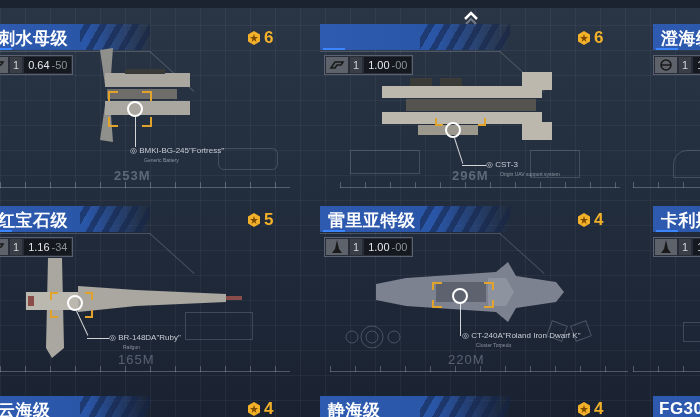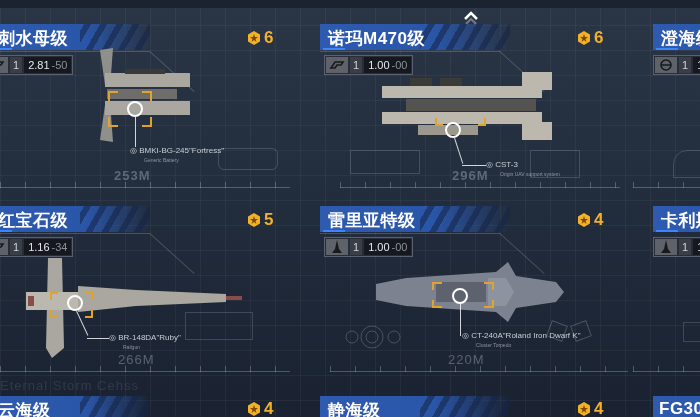--- a/index.html
+++ b/index.html
@@ -129,21 +129,21 @@
   <div class="diag-line"></div>
   <div class="diag-line2" style="left:160px;"></div>
   <div class="stats" style="left:-6px;">
     <div class="typebox">
       <svg width="16" height="12" viewBox="0 0 16 12">
           <path d="M2 9 L6 3 L14 3 L12 6 L8 6 L6 9 Z" fill="none" stroke="#1a1a1a" stroke-width="1.6"></path>
         </svg>
     </div>
     <div class="lvl">1</div>
     <div class="val">
-      <span>2.81</span>
+      <span>0.64</span>
       <span class="sub">-50</span>
     </div>
   </div>
   <div class="badge" style="left:256px;">
     <svg width="16" height="16" viewBox="0 0 16 16">
       <polygon points="8,1 14,4.5 14,11.5 8,15 2,11.5 2,4.5" fill="#f3b12a"></polygon>
       <polygon points="8,4 9,7 12,7 9.5,9 10.5,12 8,10 5.5,12 6.5,9 4,7 7,7" fill="#7a4a00"></polygon>
     </svg>
     <span class="num">6</span>
   </div>
@@ -170,21 +170,20 @@
   </div>
   <div class="blueprint" style="left:228px; top:148px; width:60px; height:22px; border-radius:6px;"></div>
   <div class="length" style="left:124px; top:168px;font-weight:bold;">253M</div>
   <div class="ruler" style="left:10px; top:178px; width:290px;"></div>
 </div>
 
 <div class="card" style="left:320px; top:0;">
   <div class="title-bar" style="width:190px;"></div>
   <div class="stripes" style="left:100px; width:90px;"></div>
   <div class="title-underline" style="left:3px;"></div>
-  <div class="title">诺玛M470级</div>
   <div class="diag-line" style="width:180px;"></div>
   <div class="diag-line2" style="left:180px;"></div>
   <div class="stats">
     <div class="typebox">
       <svg width="16" height="12" viewBox="0 0 16 12">
           <path d="M2 9 L6 3 L14 3 L12 6 L8 6 L6 9 Z" fill="none" stroke="#1a1a1a" stroke-width="1.6"></path>
         </svg>
     </div>
     <div class="lvl">1</div>
     <div class="val">
@@ -286,23 +285,22 @@
   <div class="bracket" style="left:95px; top:110px; width:8px; height:8px; border-left:none; border-bottom:none;"></div>
   <div class="bracket" style="left:95px; top:128px; width:8px; height:8px; border-left:none; border-top:none;"></div>
   <div class="target" style="left:77px; top:113px;"></div>
   <div class="leader" style="left:86px; top:129px; width:1px; height:27px; transform:rotate(-25deg); transform-origin:top;"></div>
   <div class="leader" style="left:97px; top:156px; width:22px; height:1px;"></div>
   <div class="weapon" style="left:119px; top:151px;">
     <span>◎ </span><span>BR-148DA"Ruby"</span>
     <span class="desc">Railgun</span>
   </div>
   <div class="blueprint" style="left:195px; top:130px; width:68px; height:28px;"></div>
-  <div class="length" style="left:128px; top:170px;">266M</div>
+  <div class="length" style="left:128px; top:170px;">165M</div>
   <div class="ruler" style="left:10px; top:180px; width:290px;"></div>
-  <div class="faint-text" style="left:10px; top:196px;">Eternal Storm Cehss</div>
 </div>
 
 <div class="card" style="left:320px; top:182px;">
   <div class="title-bar" style="width:190px;"></div>
   <div class="stripes" style="left:100px; width:90px;"></div>
   <div class="title-underline" style="left:3px;"></div>
   <div class="title">雷里亚特级</div>
   <div class="diag-line" style="width:180px;"></div>
   <div class="diag-line2" style="left:180px;"></div>
   <div class="stats">

